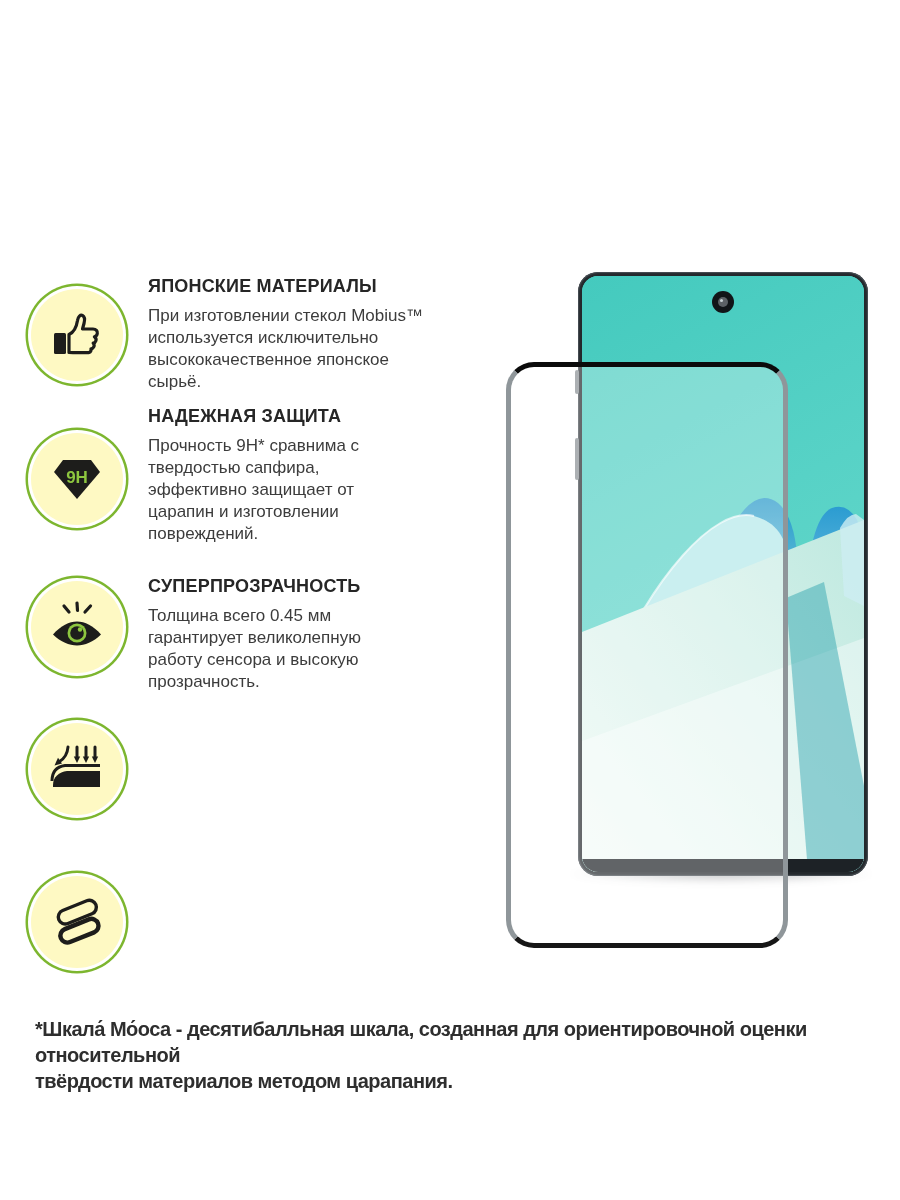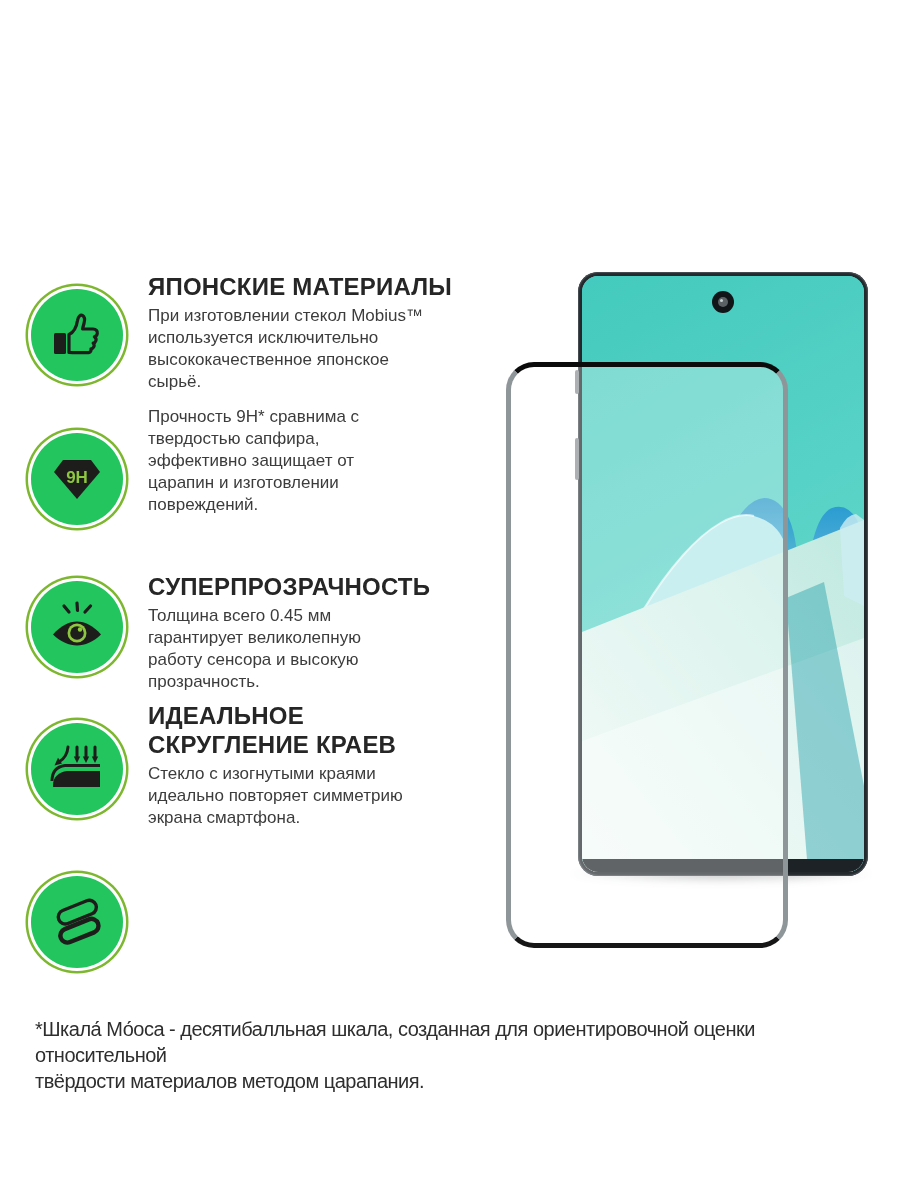--- a/index.html
+++ b/index.html
@@ -1,34 +1,34 @@
 <!DOCTYPE html>
 <html><head>
 <meta charset="utf-8">
 <style>
   html,body{margin:0;padding:0;background:#ffffff;}
   .canvas{position:relative;width:900px;height:1200px;background:#ffffff;overflow:hidden;
           font-family:"Liberation Sans",sans-serif;}
 
   
   .feature-text{position:absolute;left:148px;width:405px;}
-  .feature-title{margin:0;font-size:24px;line-height:29px;font-weight:700;color:#262626;
+  .feature-title{margin:0;font-size:18px;line-height:29px;font-weight:700;color:#262626;
                  letter-spacing:0.2px;white-space:pre-line;}
   .feature-body{margin:4px 0 0 0;font-size:17px;line-height:22px;color:#3c3c3c;
                 white-space:pre-line;}
 
   .icon-badge{position:absolute;left:31px;width:92px;height:92px;border-radius:50%;
-              background:#22c55e;box-shadow:0 0 0 3px #ffffff,0 0 0 5.5px #7db62f;
+              background:#fef9c3;box-shadow:0 0 0 3px #ffffff,0 0 0 5.5px #7db62f;
               display:flex;align-items:center;justify-content:center;}
   .icon-badge svg{display:block;}
 
   
   .footnote{position:absolute;left:35px;top:1016px;width:840px;margin:0;
             font-size:20px;line-height:26px;letter-spacing:-0.5px;color:#2e2e2e;
-            white-space:pre-line;}
+            white-space:pre-line;font-weight:bold;}
 
   
   .phone-shadow{position:absolute;left:566px;top:864px;width:310px;height:20px;
                 background:radial-gradient(ellipse at center,rgba(40,45,50,0.35) 0%,rgba(40,45,50,0) 70%);
                 filter:blur(3px);z-index:1;}
   .phone{position:absolute;left:578px;top:272px;width:290px;height:604px;z-index:2;
          background:#23282c;border-radius:20px;
          box-shadow:inset 0 0 0 1px #434a50, inset 0 0 3px rgba(255,255,255,0.25);}
   .screen{position:absolute;left:4px;top:4px;right:4px;bottom:4px;border-radius:16px;
           overflow:hidden;background:#4fcfc4;}
@@ -74,20 +74,21 @@
 сырьё.</p>
   </div>
 
   <div class="icon-badge" style="top:433px;">
     <svg width="56" height="56" viewBox="0 0 56 56">
       <polygon points="14,9 42,9 51,21 28,48 5,21" fill="#1d1d1b"></polygon>
       <text x="28" y="28" text-anchor="middle" dominant-baseline="middle" font-family="Liberation Sans, sans-serif" font-size="17" font-weight="bold" fill="#8dc63f">9H</text>
     </svg>
   </div>
   <div class="feature-text" style="top:402px;">
+    <h2 class="feature-title">НАДЕЖНАЯ ЗАЩИТА</h2>
     <p class="feature-body">Прочность 9H* сравнима с
 твердостью сапфира,
 эффективно защищает от
 царапин и изготовлении
 повреждений.</p>
   </div>
 
   <div class="icon-badge" style="top:581px;">
     <svg width="56" height="56" viewBox="0 0 56 56">
       <path d="M20,13 L15,7 M28.5,11.5 L28,4 M36,13 L41.5,7" stroke="#1d1d1b" stroke-width="3.2" stroke-linecap="round" fill="none"></path>
@@ -116,27 +117,20 @@
           <path d="M46,6 L46,16"></path>
         <path d="M19,6 C18.5,12 15.5,17.5 10.5,20.5"></path>
       </g>
       <g fill="#1d1d1b" stroke="none">
         <polygon points="28,22 24.8,15.5 31.2,15.5"></polygon>
         <polygon points="37,22 33.8,15.5 40.2,15.5"></polygon>
         <polygon points="46,22 42.8,15.5 49.2,15.5"></polygon>
         <polygon points="5.5,24.5 13,22.5 9,16.8"></polygon>
       </g>
     </svg>
-  </div>
-  <div class="feature-text" style="top:701px;">
-    <h2 class="feature-title">ИДЕАЛЬНОЕ
-СКРУГЛЕНИЕ КРАЕВ</h2>
-    <p class="feature-body">Стекло с изогнутыми краями
-идеально повторяет симметрию
-экрана смартфона.</p>
   </div>
 
   <div class="icon-badge" style="top:876px;">
     <svg width="56" height="56" viewBox="0 0 56 56">
       <g fill="none" stroke="#1d1d1b" transform="rotate(-22 28 28)">
         <rect x="7" y="30" width="40" height="14" rx="7" stroke-width="4.4"></rect>
         <rect x="12" y="12" width="40" height="14" rx="7" stroke-width="3.4"></rect>
       </g>
     </svg>
   </div>

